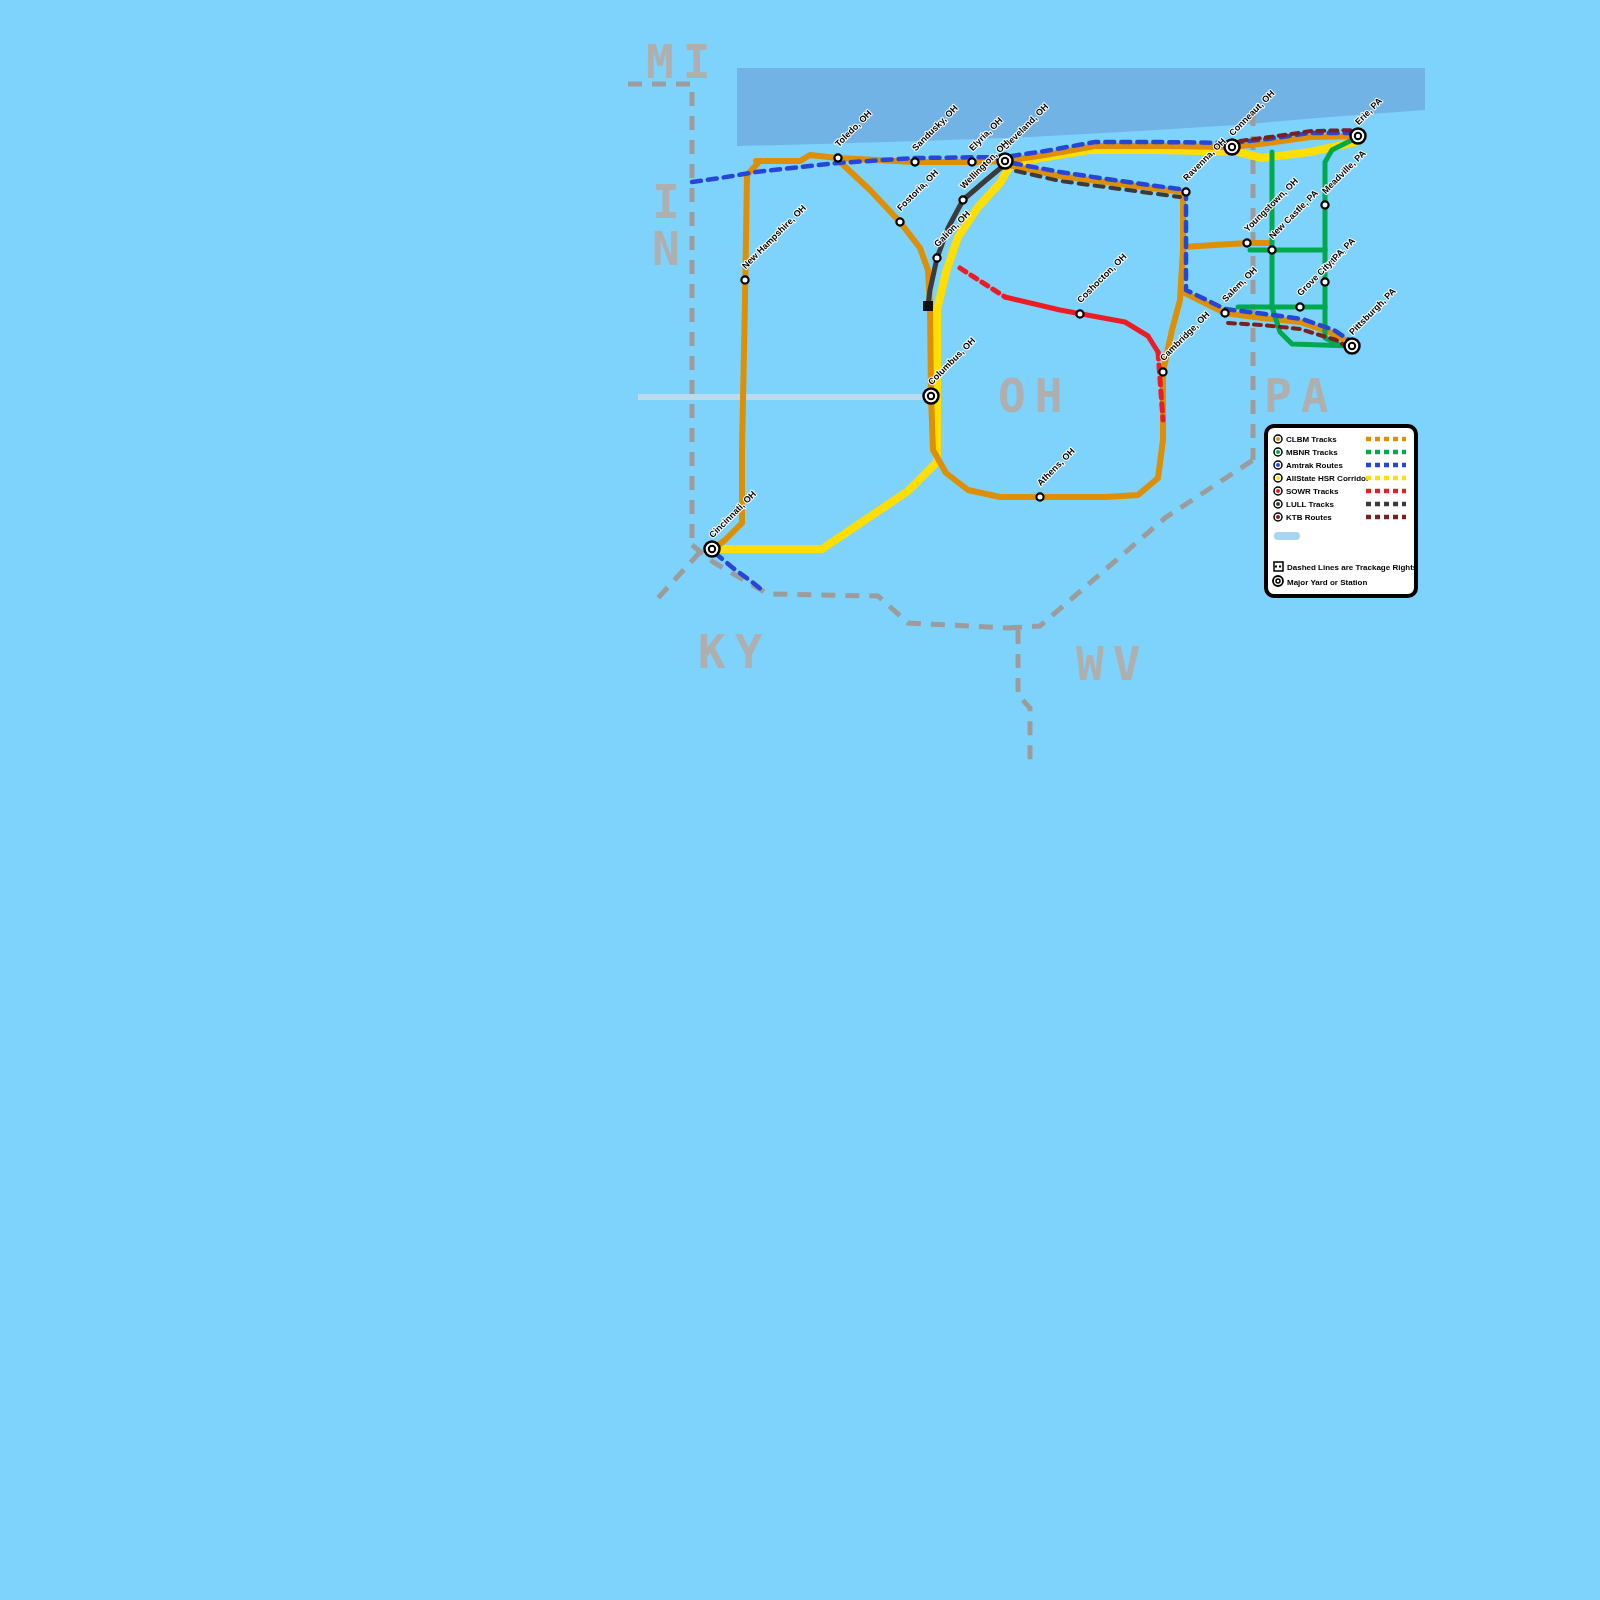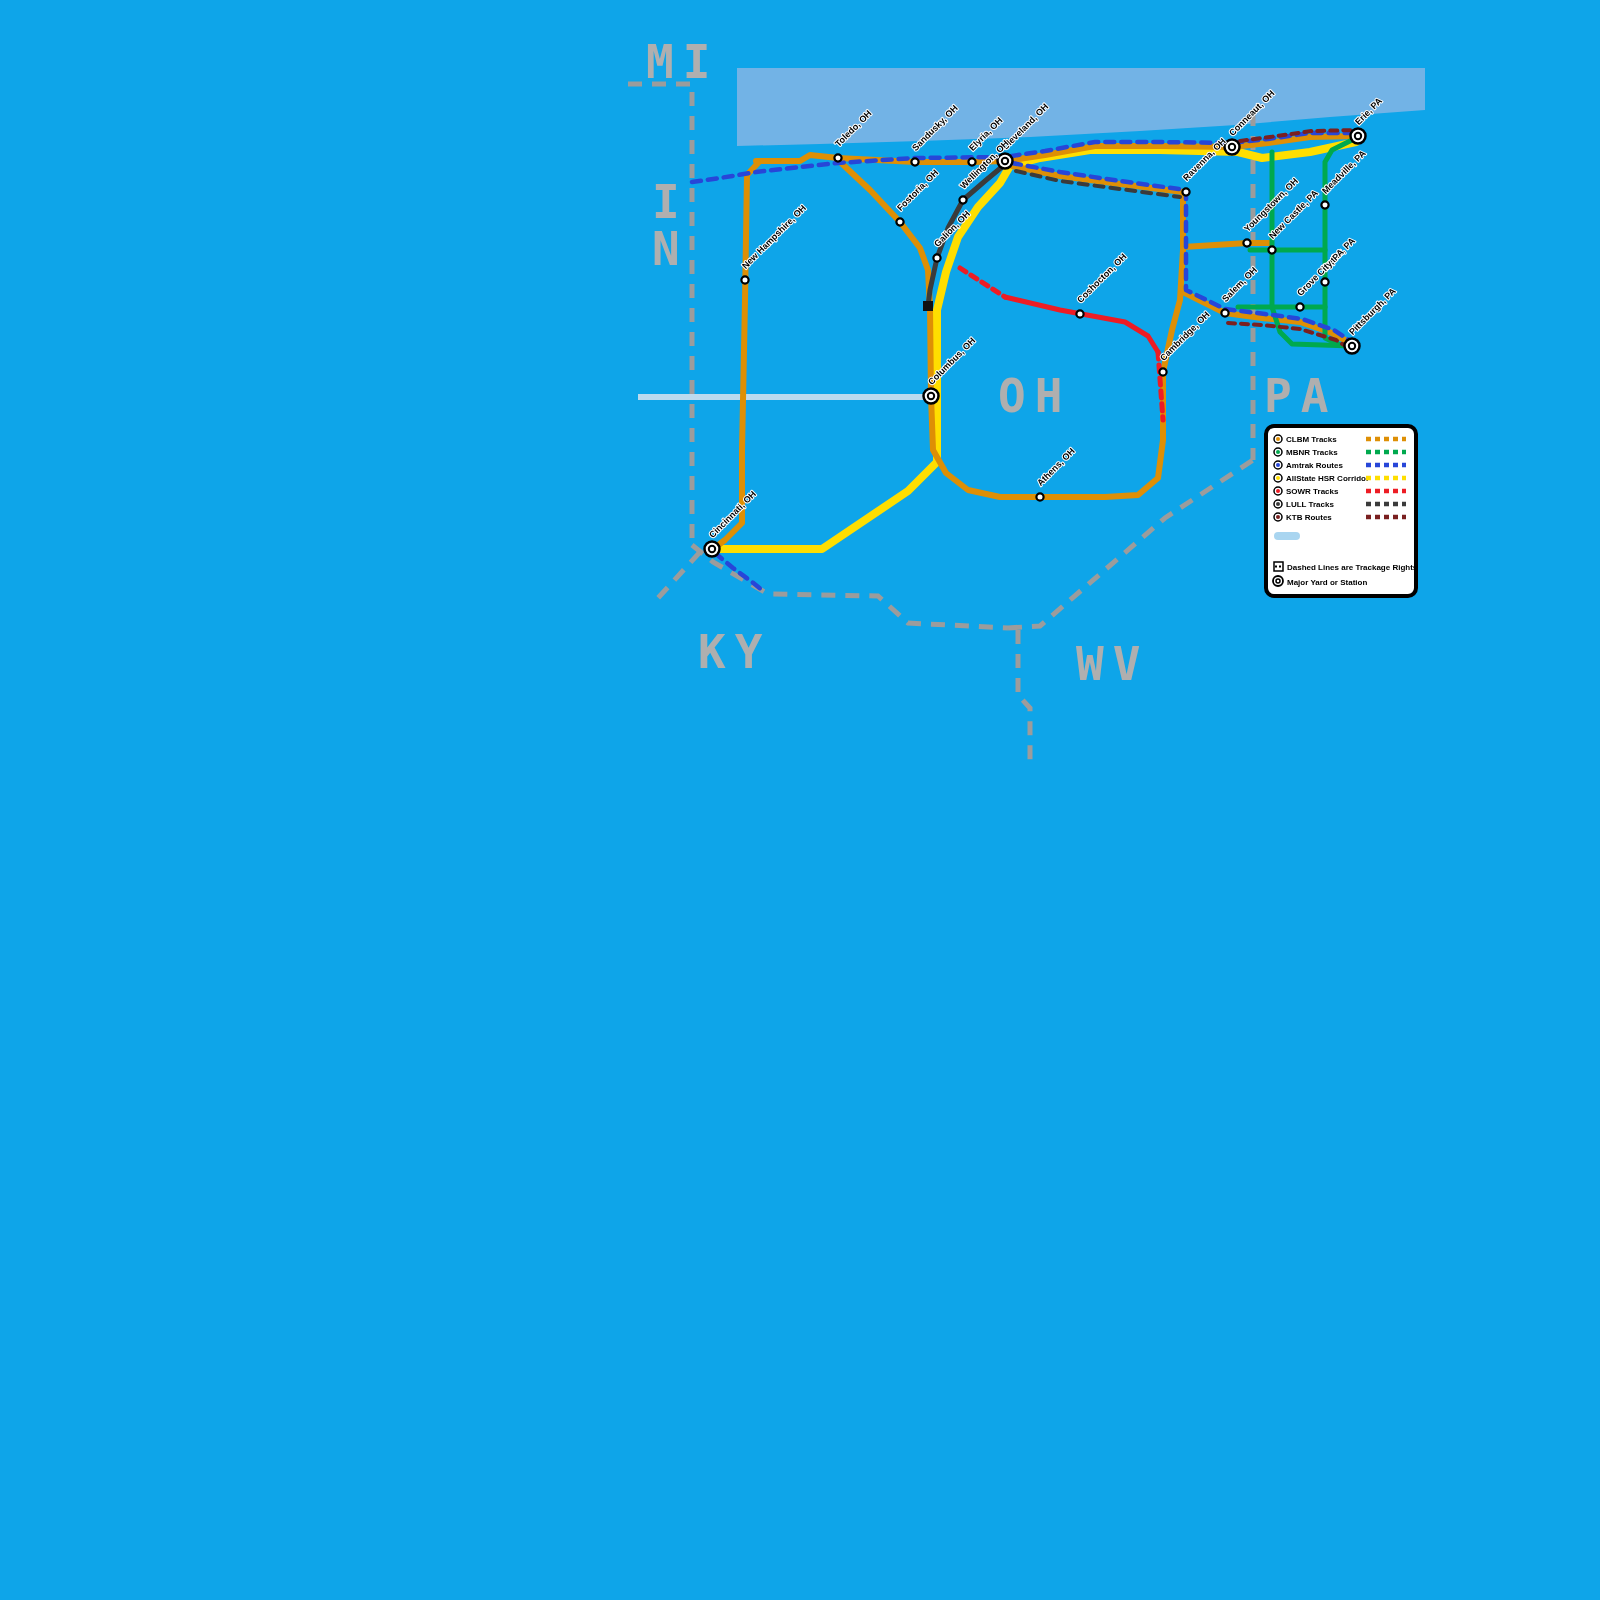--- a/index.html
+++ b/index.html
@@ -1,16 +1,16 @@
 <!DOCTYPE html>
 <html><head>
 <meta charset="utf-8">
 <style>
   html,body{margin:0;padding:0;background:#ffffff;}
-  #stage{position:relative;width:1600px;height:1600px;background:#0ea5e9;overflow:hidden;}
+  #stage{position:relative;width:1600px;height:1600px;background:#7dd3fc;overflow:hidden;}
   svg{position:absolute;left:0;top:0;}
   .state-label{font-family:"DejaVu Sans Mono",monospace;font-weight:bold;font-size:46px;fill:#AFAFAF;letter-spacing:9px;}
   .stn{font-family:"Liberation Sans",sans-serif;font-weight:bold;font-size:9px;fill:#000;paint-order:stroke;stroke:#ffffff;stroke-width:2px;stroke-linejoin:round;}
   .lg{font-family:"Liberation Sans",sans-serif;font-weight:bold;font-size:8px;fill:#000;}
 </style>
 </head>
 <body>
 
 <div id="stage">
   <svg id="map-svg" width="1600" height="1600" viewBox="0 0 1600 1600" xmlns="http://www.w3.org/2000/svg">

